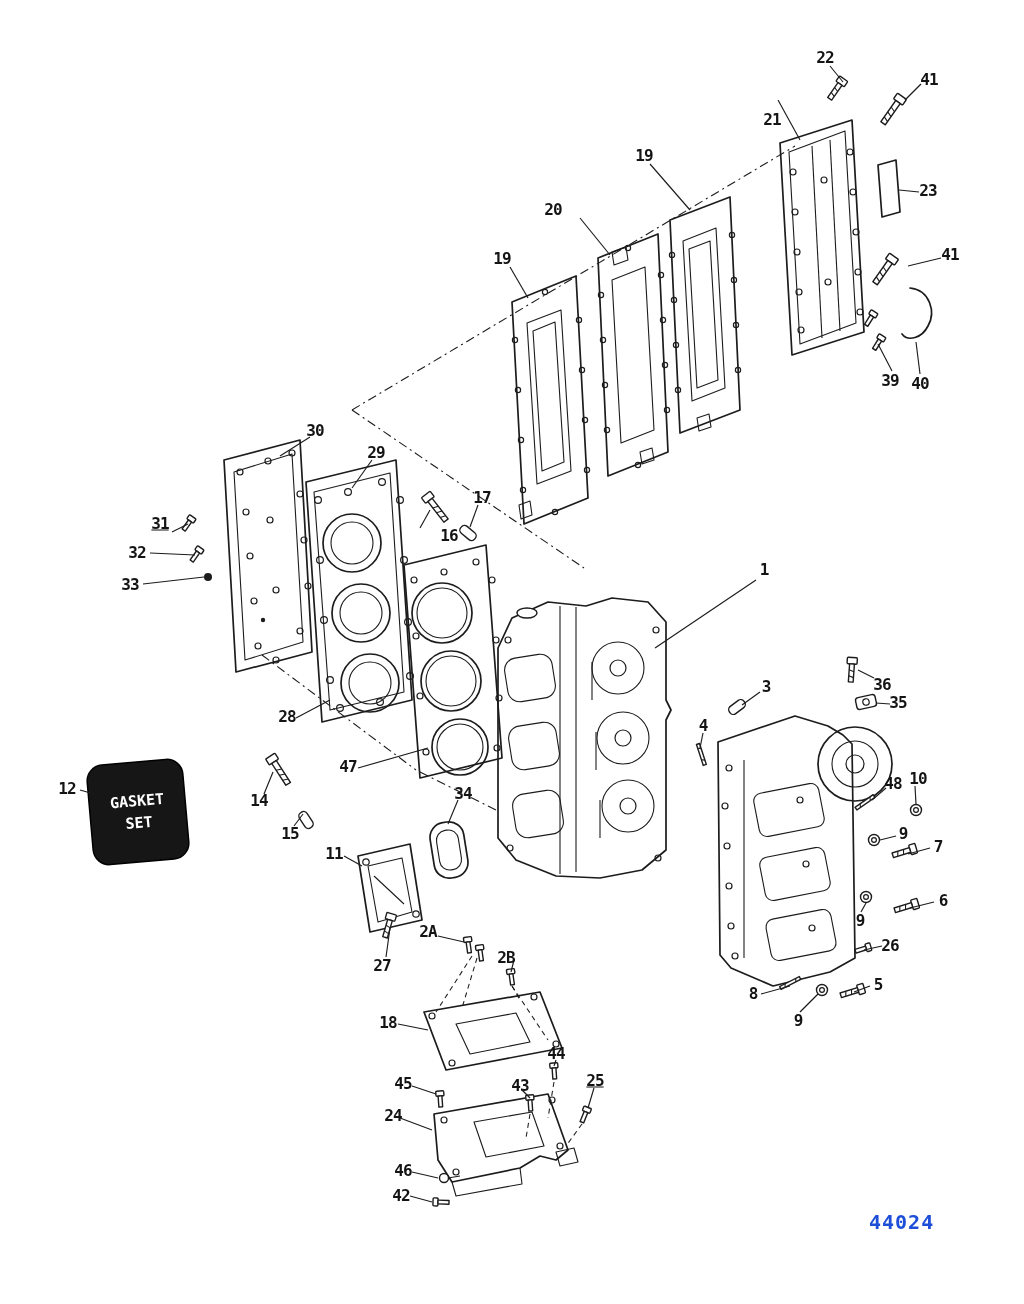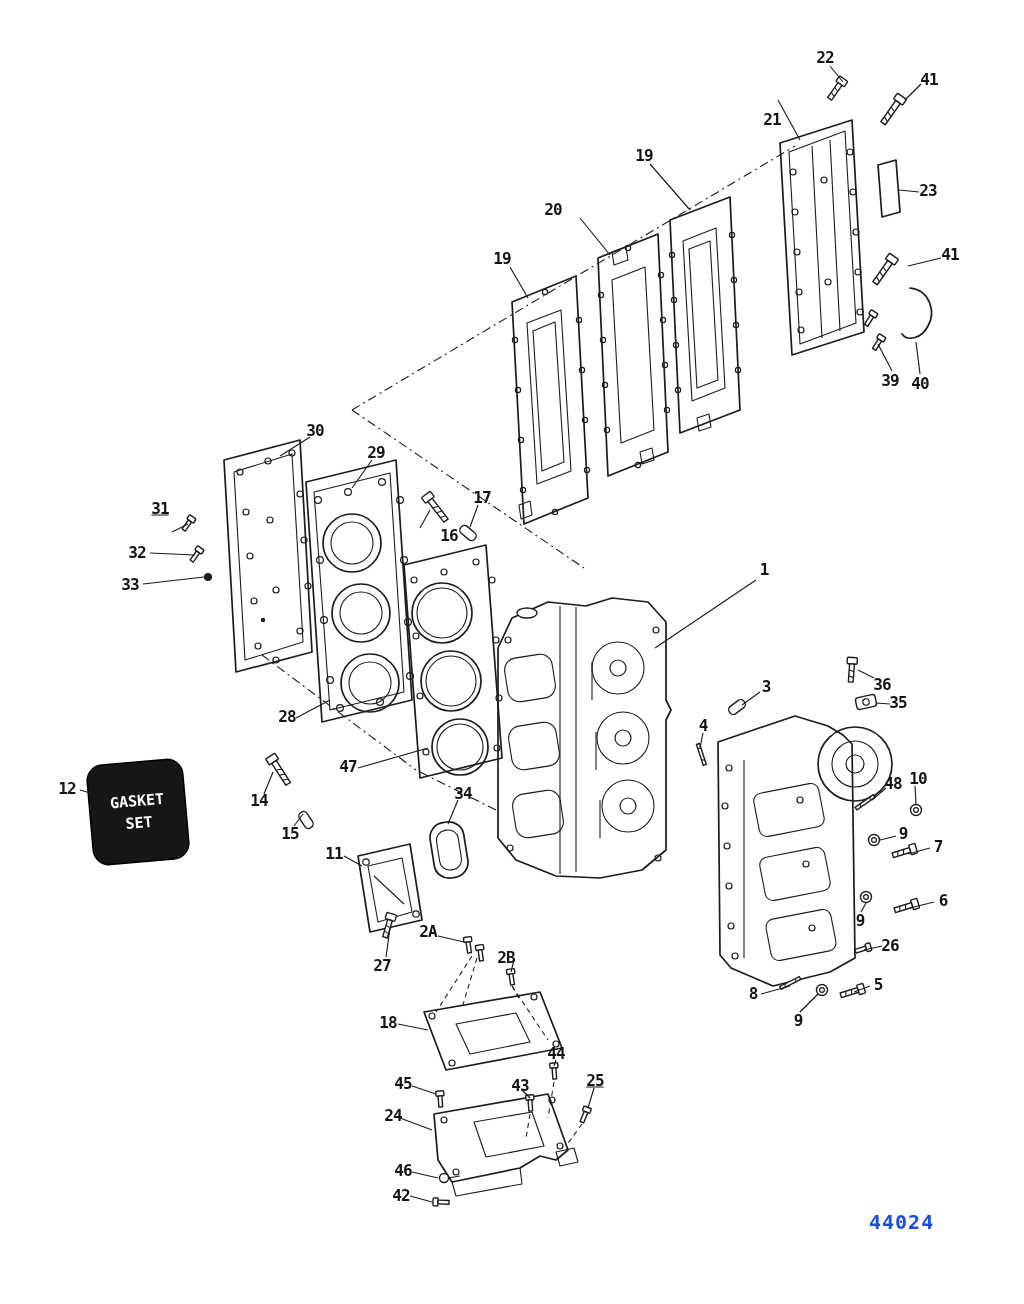--- a/index.html
+++ b/index.html
@@ -395,21 +395,21 @@
       <div class="callout" style="left: 644px; top: 155px;">19</div>
       <div class="callout" style="left: 928px; top: 190px;">23</div>
       <div class="callout" style="left: 553px; top: 209px;">20</div>
       <div class="callout" style="left: 950px; top: 254px;">41</div>
       <div class="callout" style="left: 502px; top: 258px;">19</div>
       <div class="callout" style="left: 890px; top: 380px;">39</div>
       <div class="callout" style="left: 920px; top: 383px;">40</div>
       <div class="callout" style="left: 315px; top: 430px;">30</div>
       <div class="callout" style="left: 376px; top: 452px;">29</div>
       <div class="callout" style="left: 482px; top: 497px;">17</div>
-      <div class="callout" style="left: 160px; top: 508px; text-decoration: underline;">31</div>
+      <div class="callout" style="left: 160px; top: 523px; text-decoration: underline;">31</div>
       <div class="callout" style="left: 412px; top: 535px; margin-left: 37px;">16</div>
       <div class="callout" style="left: 137px; top: 552px;">32</div>
       <div class="callout" style="left: 764px; top: 569px;">1</div>
       <div class="callout" style="left: 130px; top: 584px;">33</div>
       <div class="callout" style="left: 882px; top: 676px; margin-top: 8px;">36</div>
       <div class="callout" style="left: 766px; top: 686px;">3</div>
       <div class="callout" style="left: 898px; top: 702px;">35</div>
       <div class="callout" style="left: 287px; top: 716px;">28</div>
       <div class="callout" style="left: 703px; top: 725px;">4</div>
       <div class="callout" style="left: 348px; top: 766px;">47</div>

